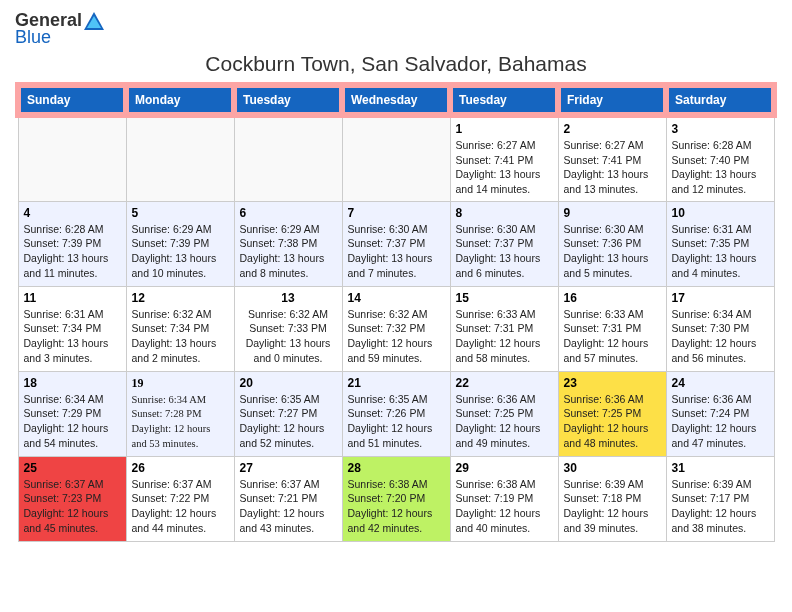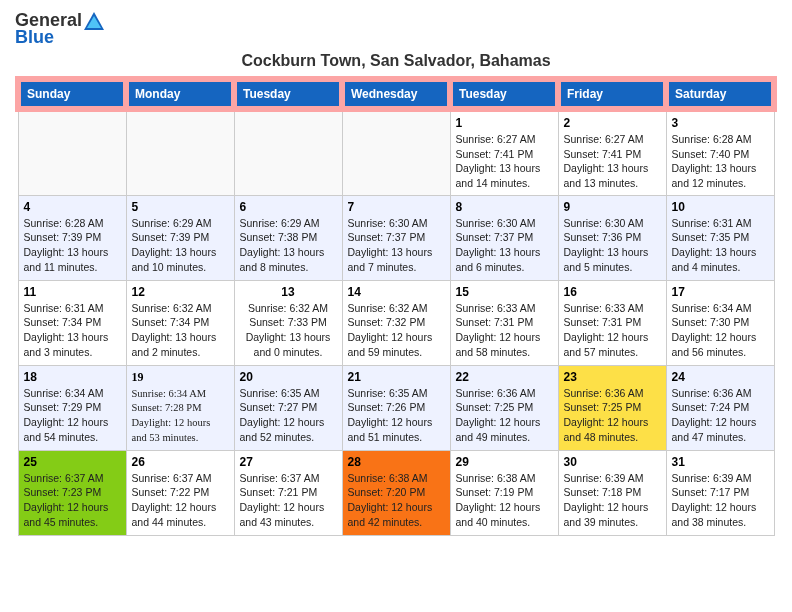--- a/index.html
+++ b/index.html
@@ -35,22 +35,22 @@
       height: 18px;
       margin-left: 2px;
     }
     .month-title {
       font-size: 38px;
       font-weight: bold;
       color: #333;
       text-align: right;
     }
     .location-title {
-      font-size: 16px;
-      font-weight: bold;
+      font-size: 21px;
+      font-weight: normal;
       text-align: center;
       color: #333;
       margin-bottom: 6px;
     }
     .calendar {
       width: 100%;
       border-collapse: collapse;
       font-size: 11px;
     }
     .calendar th {
@@ -96,21 +96,21 @@
 
 <div class="header-top">
   <div class="logo">
     <div class="logo-text">
       <span class="logo-general">General</span>
       <svg class="logo-icon" viewBox="0 0 20 18">
         <polygon points="10,0 20,18 0,18" fill="#1565c0"></polygon>
         <polygon points="10,4 17,16 3,16" fill="#4fc3f7"></polygon>
       </svg>
     </div>
-    <span class="logo-blue" style="font-size:18px;font-weight:bold;color:#1565c0;margin-top:-4px;margin-left:0;text-align:center;">Blue</span>
+    <span class="logo-blue" style="font-size:18px;font-weight:normal;color:#1565c0;margin-top:-4px;margin-left:0;text-align:center;">Blue</span>
   </div>
 </div>
 <div class="location-title">Cockburn Town, San Salvador, Bahamas</div>
 
 <table class="calendar">
   <thead>
     <tr>
     <th>Sunday</th>
         <th>Monday</th>
         <th>Tuesday</th>
@@ -223,33 +223,33 @@
         <td style="background: #fde047;">
           <span class="day-num">23</span>
           <div class="day-info">Sunrise: 6:36 AM<br>Sunset: 7:25 PM<br>Daylight: 12 hours<br>and 48 minutes.</div>
         </td>
         <td style="background: rgb(238, 242, 255);">
           <span class="day-num">24</span>
           <div class="day-info">Sunrise: 6:36 AM<br>Sunset: 7:24 PM<br>Daylight: 12 hours<br>and 47 minutes.</div>
         </td>
       </tr>
       <tr>
-        <td style="background: #84cc16;">
+        <td style="background: #ef4444;">
           <span class="day-num">25</span>
           <div class="day-info">Sunrise: 6:37 AM<br>Sunset: 7:23 PM<br>Daylight: 12 hours<br>and 45 minutes.</div>
         </td>
         <td style="background: rgb(255, 255, 255);">
           <span class="day-num">26</span>
           <div class="day-info">Sunrise: 6:37 AM<br>Sunset: 7:22 PM<br>Daylight: 12 hours<br>and 44 minutes.</div>
         </td>
         <td style="background: rgb(255, 255, 255);">
           <span class="day-num">27</span>
           <div class="day-info">Sunrise: 6:37 AM<br>Sunset: 7:21 PM<br>Daylight: 12 hours<br>and 43 minutes.</div>
         </td>
-        <td style="background: #f97316;">
+        <td style="background: #bef264;">
           <span class="day-num">28</span>
           <div class="day-info">Sunrise: 6:38 AM<br>Sunset: 7:20 PM<br>Daylight: 12 hours<br>and 42 minutes.</div>
         </td>
         <td style="background: rgb(255, 255, 255);">
           <span class="day-num">29</span>
           <div class="day-info">Sunrise: 6:38 AM<br>Sunset: 7:19 PM<br>Daylight: 12 hours<br>and 40 minutes.</div>
         </td>
         <td style="background: rgb(255, 255, 255); border-radius: 8px;">
           <span class="day-num">30</span>
           <div class="day-info">Sunrise: 6:39 AM<br>Sunset: 7:18 PM<br>Daylight: 12 hours<br>and 39 minutes.</div>

